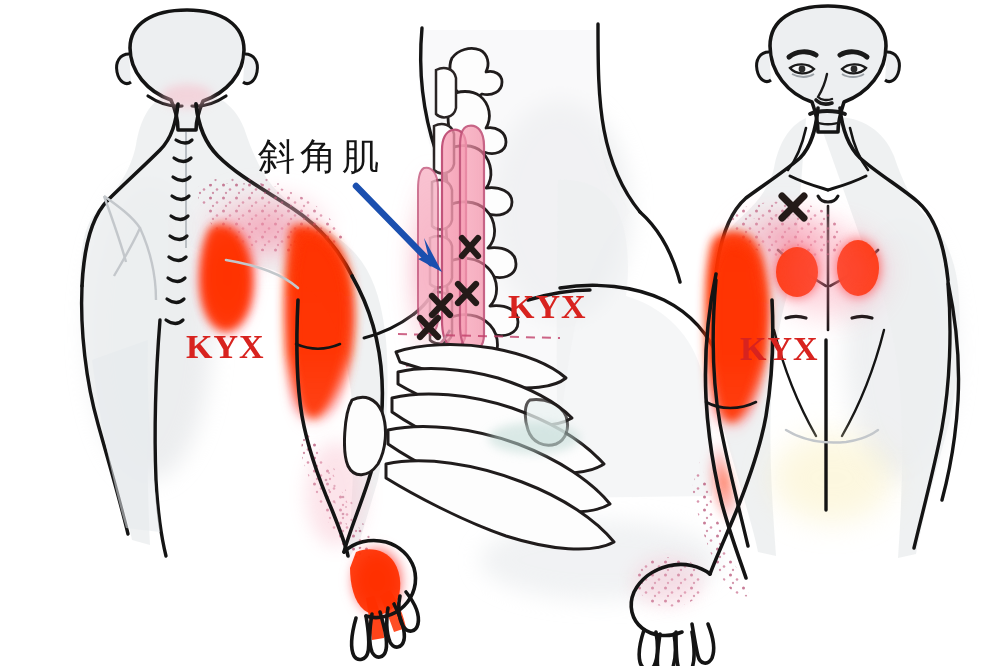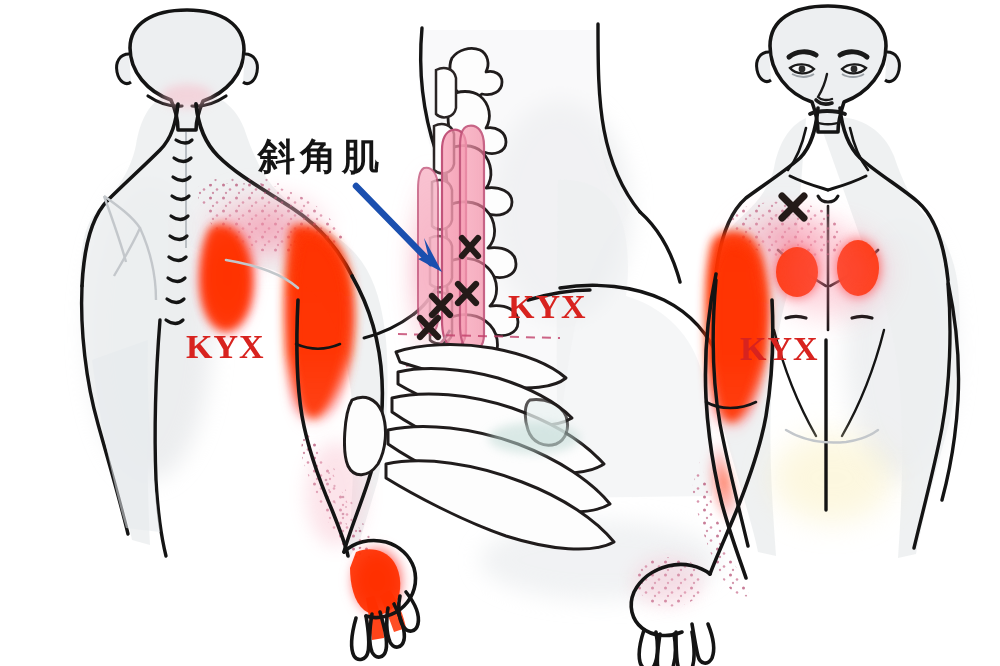--- a/index.html
+++ b/index.html
@@ -1,21 +1,21 @@
 <!DOCTYPE html>
 <html><head>
 <meta charset="utf-8">
 <style>
   html,body{margin:0;padding:0;background:#fff;}
   body{width:1000px;height:666px;overflow:hidden;font-family:"Liberation Sans",sans-serif;}
   #stage{position:relative;width:1000px;height:666px;background:#ffffff;}
   #stage svg.layer{position:absolute;left:0;top:0;width:1000px;height:666px;}
   .lbl{position:absolute;white-space:nowrap;}
   .kyx{color:#d8231f;font-family:"Liberation Serif",serif;font-weight:700;font-size:34px;letter-spacing:1px;}
-  .cn-label{color:#141414;font-family:"DejaVu Sans",sans-serif;font-weight:700;font-size:37px;letter-spacing:5px;}
+  .cn-label{color:#141414;font-family:"DejaVu Sans",sans-serif;font-weight:400;font-size:37px;letter-spacing:5px;}
   .watermark{color:#5b5b5b;font-family:"DejaVu Sans",sans-serif;font-weight:700;font-size:23px;letter-spacing:1px;opacity:.82;}
 </style>
 </head>
 <body>
 
 <div id="stage">
 
   <svg class="layer" viewBox="0 0 1000 666">
     <defs>
       <radialGradient id="gRed" cx="50%" cy="50%" r="50%">

